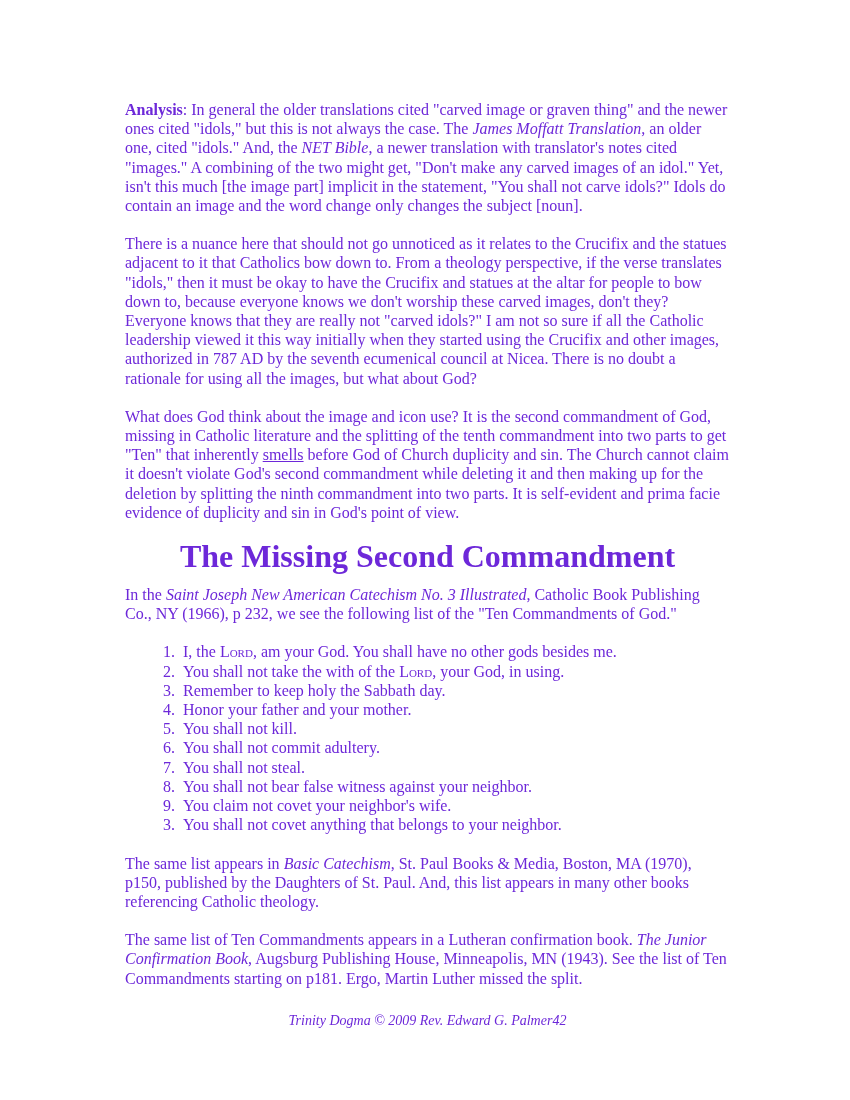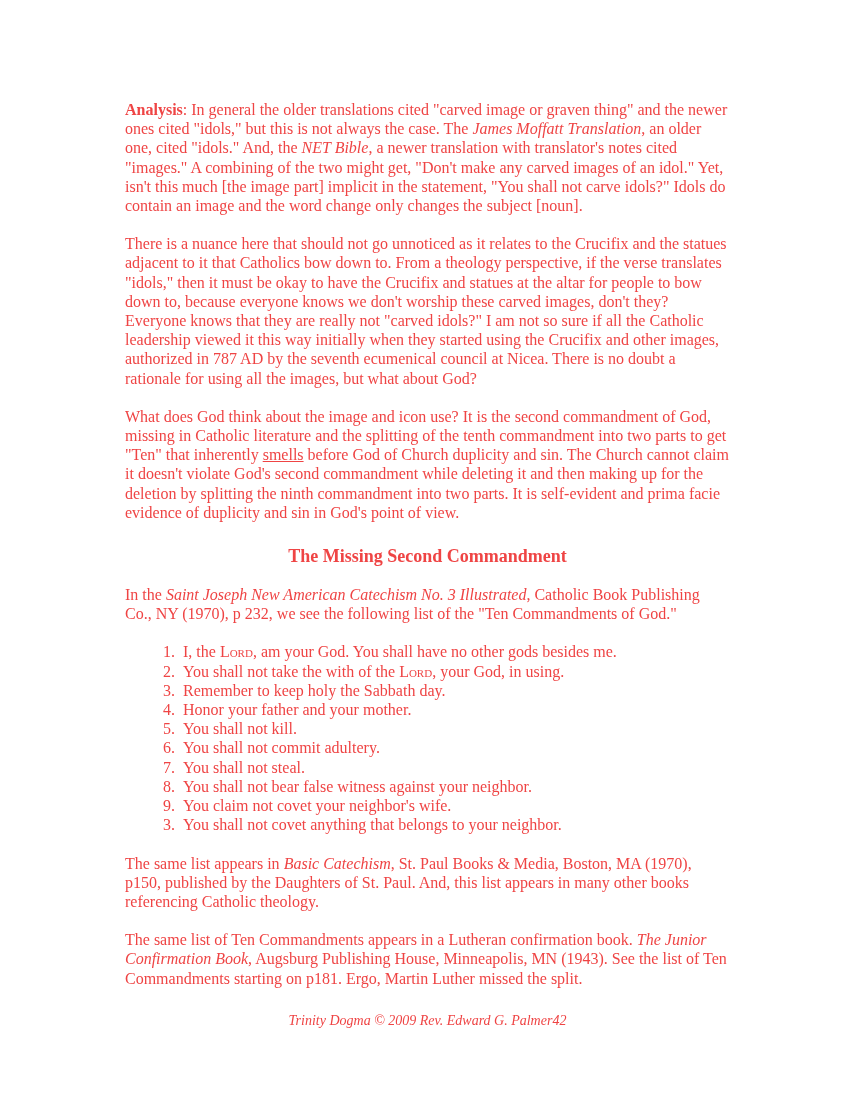--- a/index.html
+++ b/index.html
@@ -1,31 +1,31 @@
 <!DOCTYPE html>
 <html><head>
   <meta charset="utf-8">
   <style>
     html, body { margin: 0; padding: 0; background: #ffffff; }
     body { width: 850px; height: 1100px; position: relative; overflow: hidden; }
     .page {
       position: absolute; left: 0; top: 0; width: 850px; height: 1100px;
-      background: #ffffff; color: #ef4444;
+      background: #ffffff; color: #6d28d9;
       font-family: "Liberation Serif", "DejaVu Serif", serif;
     }
     .content {
       position: absolute; left: 125px; top: 100px; width: 605px;
       font-size: 16px; line-height: 19.2px;
     }
     p { margin: 0 0 19px 0; text-align: left; }
     b { font-weight: bold; }
     i { font-style: italic; }
     u { text-decoration: underline; }
     h1 {
-      font-size: 18px; font-weight: bold; text-align: center;
+      font-size: 32px; font-weight: bold; text-align: center;
       margin: 5px 0 14px 0; line-height: 30px;
     }
     ol {
       list-style: none; margin: 0 0 19px 0; padding: 0;
     }
     ol li { display: flex; line-height: 19.2px; }
     ol li .num { width: 50px; text-align: right; padding-right: 0; box-sizing: border-box; }
     ol li .txt { padding-left: 8px; }
     .sc { font-variant: small-caps; }
     .footer {
@@ -40,21 +40,21 @@
   <div class="content">
 
     <p><b>Analysis</b><span>: In general the older translations cited "carved image or graven thing" and the newer ones cited "idols," but this is not always the case. The </span><i>James Moffatt Translation</i><span>, an older one, cited "idols." And, the </span><i>NET Bible</i><span>, a newer translation with translator's notes cited "images." A combining of the two might get, "Don't make any carved images of an idol." Yet, isn't this much [the image part] implicit in the statement, "You shall not carve idols?" Idols do contain an image and the word change only changes the subject [noun].</span></p>
 
     <p>There is a nuance here that should not go unnoticed as it relates to the Crucifix and the statues adjacent to it that Catholics bow down to. From a theology perspective, if the verse translates "idols," then it must be okay to have the Crucifix and statues at the altar for people to bow down to, because everyone knows we don't worship these carved images, don't they? Everyone knows that they are really not "carved idols?" I am not so sure if all the Catholic leadership viewed it this way initially when they started using the Crucifix and other images, authorized in 787 AD by the seventh ecumenical council at Nicea. There is no doubt a rationale for using all the images, but what about God?</p>
 
     <p><span>What does God think about the image and icon use? It is the second commandment of God, missing in Catholic literature and the splitting of the tenth commandment into two parts to get "Ten" that inherently </span><u>smells</u><span> before God of Church duplicity and sin. The Church cannot claim it doesn't violate God's second commandment while deleting it and then making up for the deletion by splitting the ninth commandment into two parts. It is self-evident and prima facie evidence of duplicity and sin in God's point of view.</span></p>
 
     <h1>The Missing Second Commandment</h1>
 
-    <p><span>In the </span><i>Saint Joseph New American Catechism No. 3 Illustrated</i><span>, Catholic Book Publishing Co., NY (1970), p 232, we see the following list of the "Ten Commandments of God."</span></p>
+    <p><span>In the </span><i>Saint Joseph New American Catechism No. 3 Illustrated</i><span>, Catholic Book Publishing Co., NY (1966), p 232, we see the following list of the "Ten Commandments of God."</span></p>
 
     <ol>
       <li>
           <span class="num">1.</span>
           <span class="txt"><span>I, the </span><span class="sc">Lord</span><span>, am your God. You shall have no other gods besides me.</span></span>
         </li>
       <li>
           <span class="num">2.</span>
           <span class="txt"><span>You shall not take the with of the </span><span class="sc">Lord</span><span>, your God, in using.</span></span>
         </li>

